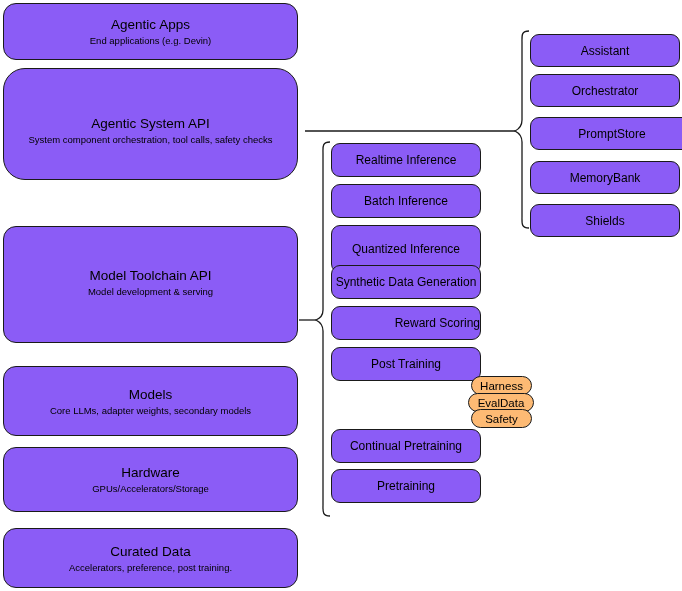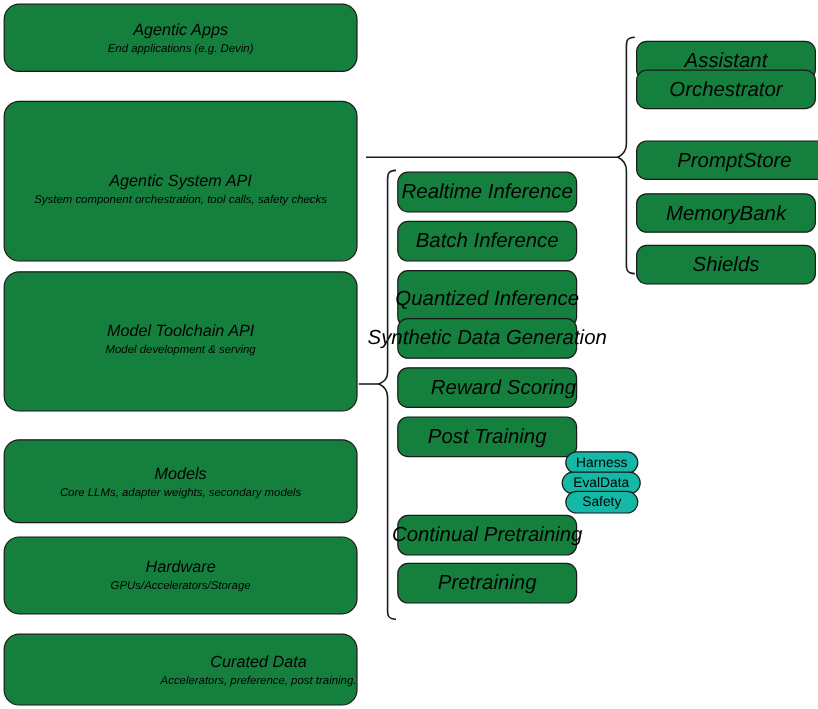--- a/index.html
+++ b/index.html
@@ -15,28 +15,27 @@
     position: relative;
     width: 682px;
     height: 591px;
     background: #ffffff;
     overflow: hidden;
   }
   .box {
     position: absolute;
     box-sizing: border-box;
     border: 1.3px solid #1a1a1a;
-    background: #15803d;
+    background: #8b5cf6;
     display: flex;
     flex-direction: column;
     align-items: center;
     justify-content: center;
     text-align: center;
     border-radius: 11px;
-    font-style: italic;
   }
   .box.layer {
     border-radius: 13px;
   }
   .box-title {
     font-size: 13.5px;
     line-height: 17px;
     color: #000;
     white-space: nowrap;
   }
@@ -50,28 +49,28 @@
   .inner-stack {
     display: flex;
     flex-direction: column;
     align-items: center;
   }
   .mid-box, .right-box {
     border-radius: 9px;
     border: 1.3px solid #1a1a1a;
   }
   .mid-box .box-title, .right-box .box-title {
-    font-size: 17px;
+    font-size: 12px;
     line-height: 16px;
   }
   .pill {
     position: absolute;
     box-sizing: border-box;
     border: 1.3px solid #1a1a1a;
-    background: #14b8a6;
+    background: #fdba74;
     border-radius: 999px;
     display: flex;
     align-items: center;
     justify-content: center;
     text-align: center;
     z-index: 20;
   }
   .pill .box-title {
     font-size: 11.5px;
     line-height: 14px;
@@ -96,21 +95,21 @@
 
 <div id="canvas">
 
   <div class="box layer" style="left:3px; top:3px; width:295px; height:57px;">
     <div class="inner-stack">
       <div class="box-title">Agentic Apps</div>
       <div class="box-sub">End applications (e.g. Devin)</div>
     </div>
   </div>
 
-  <div class="box layer" style="left:3px; top:84px; width:295px; height:134px;">
+  <div class="box layer" style="left:3px; top:68px; width:295px; height:112px;border-radius:22px;">
     <div class="inner-stack" style="transform:translateY(6px);">
       <div class="box-title">Agentic System API</div>
       <div class="box-sub">System component orchestration, tool calls, safety checks</div>
     </div>
   </div>
 
   <div class="box layer" style="left:3px; top:226px; width:295px; height:117px;">
     <div class="inner-stack" style="transform:translateY(-2px);">
       <div class="box-title">Model Toolchain API</div>
       <div class="box-sub">Model development &amp; serving</div>
@@ -124,21 +123,21 @@
     </div>
   </div>
 
   <div class="box layer" style="left:3px; top:447px; width:295px; height:65px;">
     <div class="inner-stack">
       <div class="box-title">Hardware</div>
       <div class="box-sub">GPUs/Accelerators/Storage</div>
     </div>
   </div>
 
-  <div class="box layer" style="left:3px; top:528px; width:295px; height:60px;align-items:flex-end;">
+  <div class="box layer" style="left:3px; top:528px; width:295px; height:60px;">
     <div class="inner-stack">
       <div class="box-title">Curated Data</div>
       <div class="box-sub">Accelerators, preference, post training.</div>
     </div>
   </div>
 
   <svg class="overlay" viewBox="0 0 682 591">
 
     <line x1="305" y1="131" x2="515" y2="131"></line>
 
@@ -192,21 +191,21 @@
   <div class="pill" style="left:468px; top:393px; width:66px; height:19px;">
     <div class="box-title">EvalData</div>
   </div>
   <div class="pill" style="left:471px; top:409px; width:61px; height:19px;">
     <div class="box-title">Safety</div>
   </div>
 
   <div class="box right-box" style="left:530px; top:34px; width:150px; height:33px;">
     <div class="box-title">Assistant</div>
   </div>
-  <div class="box right-box" style="left:530px; top:58px; width:150px; height:33px;align-items:center;">
+  <div class="box right-box" style="left:530px; top:74px; width:150px; height:33px;align-items:center;">
     <div class="box-title">Orchestrator</div>
   </div>
   <div class="box right-box" style="left:530px; top:117px; width:164px; height:33px;">
     <div class="box-title">PromptStore</div>
   </div>
   <div class="box right-box" style="left:530px; top:161px; width:150px; height:33px;">
     <div class="box-title">MemoryBank</div>
   </div>
   <div class="box right-box" style="left:530px; top:204px; width:150px; height:33px;">
     <div class="box-title">Shields</div>

